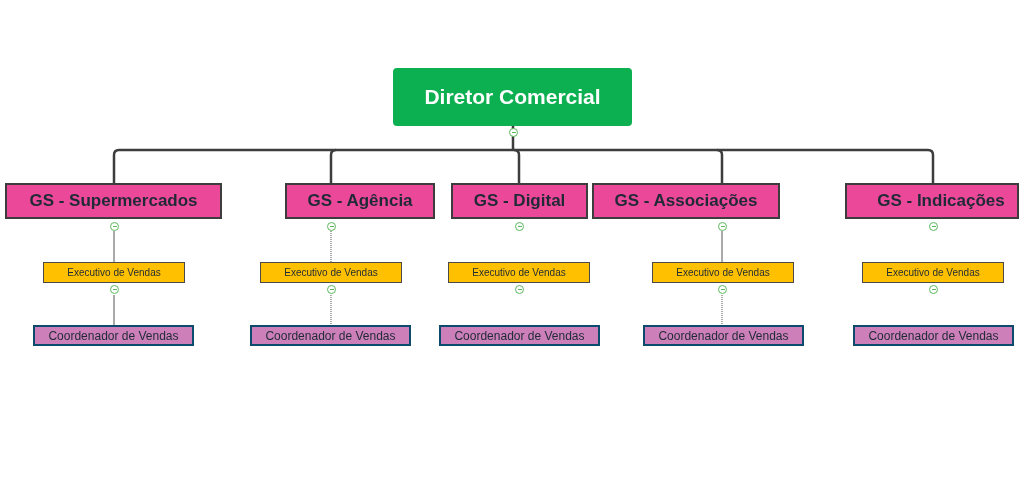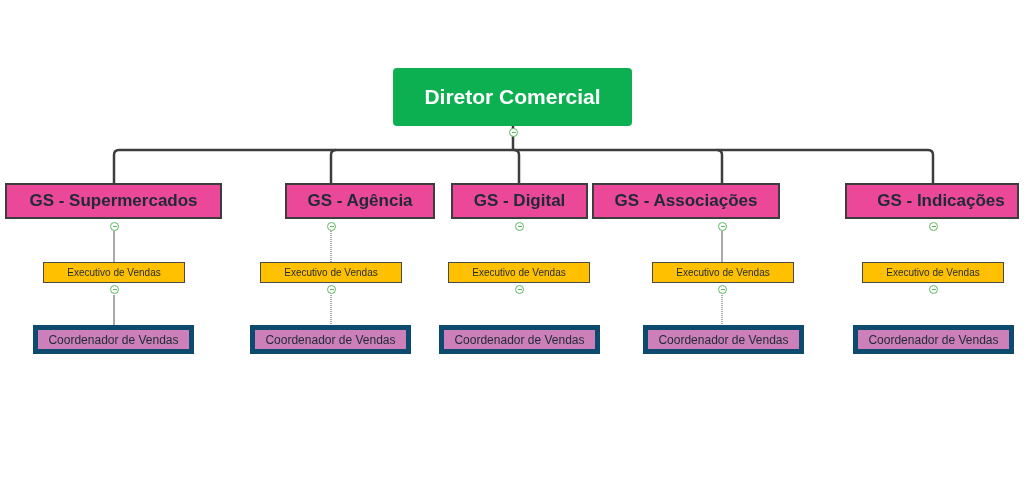--- a/index.html
+++ b/index.html
@@ -7,21 +7,21 @@
          font-family:"Liberation Sans", sans-serif; }
   #lines { position:absolute; left:0; top:0; width:1024px; height:500px; }
   .node { position:absolute; box-sizing:border-box; display:flex; align-items:center; justify-content:center;
           white-space:nowrap; }
   .root { left:393px; top:68px; width:239px; height:58px; background:#0cb050; border-radius:4px;
           color:#ffffff; font-weight:bold; font-size:21px; }
   .gs { top:183px; height:36px; background:#ec4899; border:2px solid #3d3d3d;
         color:#1f2a36; font-weight:bold; font-size:17px; }
   .exec { top:262px; height:21px; width:142px; background:#ffc000; border:1px solid #4a4a4a;
           color:#1f2a36; font-size:10px; }
-  .coord { top:325px; height:29px; width:161px; background:#cc7fb8; border:5px solid #0c4a6e;
+  .coord { top:325px; height:21px; width:161px; background:#cc7fb8; border:2px solid #0c4a6e;
            color:#1f2a36; font-size:12px; }
   .toggle { position:absolute; width:9px; height:9px; box-sizing:border-box; border:1.3px solid #5cb85c;
             border-radius:50%; background:#fff; }
   .toggle::after { content:""; position:absolute; left:1.5px; right:1.5px; top:3px; height:1.2px; background:#5cb85c; }
 </style>
 </head>
 <body>
 
 <svg id="lines" xmlns="http://www.w3.org/2000/svg">
 

